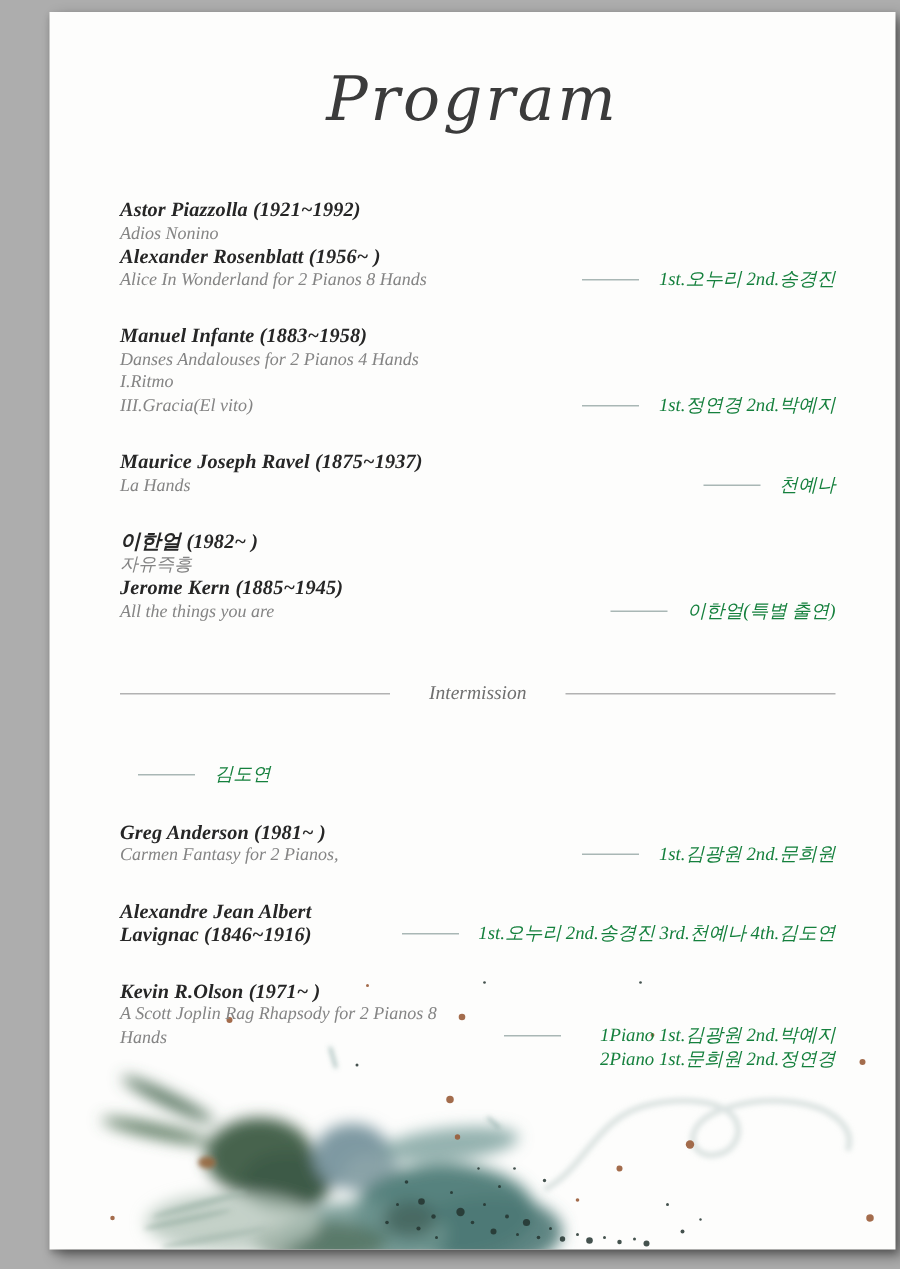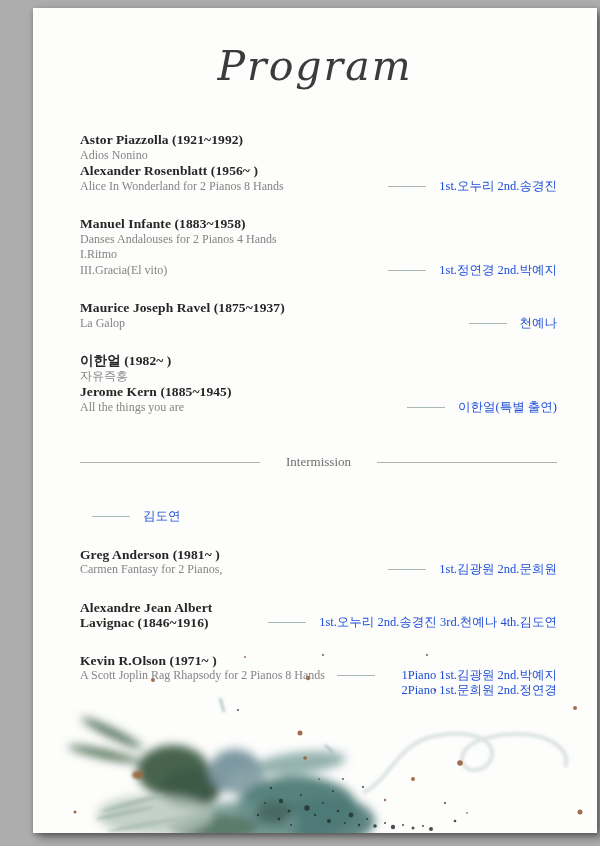--- a/index.html
+++ b/index.html
@@ -13,32 +13,32 @@
     background:#fdfdfc;
     box-shadow:5px 4px 9px rgba(0,0,0,.42), 0 2px 4px rgba(0,0,0,.2);
     overflow:hidden;
   }
   .title{
     margin:34px 0 0;text-align:center;
     font-family:"DejaVu Serif", serif;font-style:italic;font-weight:400;
     font-size:41px;color:#3b3b3b;letter-spacing:2px;
   }
   .content{
-    position:absolute;left:47px;right:40px;top:124px;z-index:2;
+    position:absolute;left:47px;right:40px;top:124px;z-index:2;font-style:italic;
   }
   .block{
     display:flex;justify-content:space-between;align-items:flex-end;
     margin-bottom:22px;
   }
   .left{min-width:0;}
   .composer{font-weight:700;font-size:13.5px;line-height:15.5px;color:#262626;letter-spacing:.1px;}
   .piece{font-size:12px;line-height:15.5px;color:#848484;}
   .credit{display:flex;align-items:center;white-space:nowrap;flex-shrink:0;margin-left:12px;}
   .dash{display:inline-block;width:38px;height:1px;background:#a9b7b5;margin-right:13px;}
-  .credit-text{font-size:12.5px;color:#1d4ed8;line-height:15.5px;}
+  .credit-text{font-size:12.5px;color:#15803d;line-height:15.5px;}
   .credit-multi{align-items:flex-start;transform:translateY(15px);gap:13px;}
   .credit-multi .dash{margin-top:7px;}
   .credit-lines{text-align:right;}
   .intermission{display:flex;align-items:center;margin:0 0 22px;}
   .rule{flex:1;height:1px;background:#b2b2b2;}
   .intermission-label{font-size:13px;color:#6f6f6f;margin:17px 26px;}
   .splash{position:absolute;left:0;bottom:0;width:564px;height:200px;z-index:1;}
 </style>
 </head>
 <body>
@@ -155,21 +155,21 @@
       </div>
       <div class="credit">
         <span class="dash"></span>
         <span class="credit-text">1st.정연경 2nd.박예지</span>
       </div>
     </div>
 
     <div class="block">
       <div class="left">
         <div class="composer">Maurice Joseph Ravel (1875~1937)</div>
-        <div class="piece">La Galop</div>
+        <div class="piece">La Hands</div>
       </div>
       <div class="credit">
         <span class="dash"></span>
         <span class="credit-text">천예나</span>
       </div>
     </div>
 
     <div class="block">
       <div class="left">
         <div class="composer">이한얼 (1982~ )</div>

